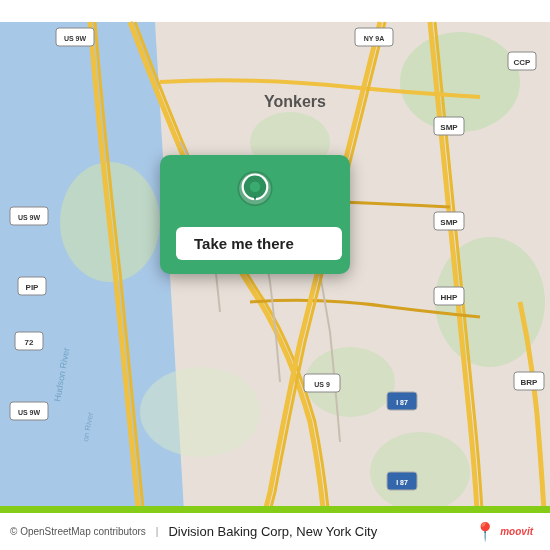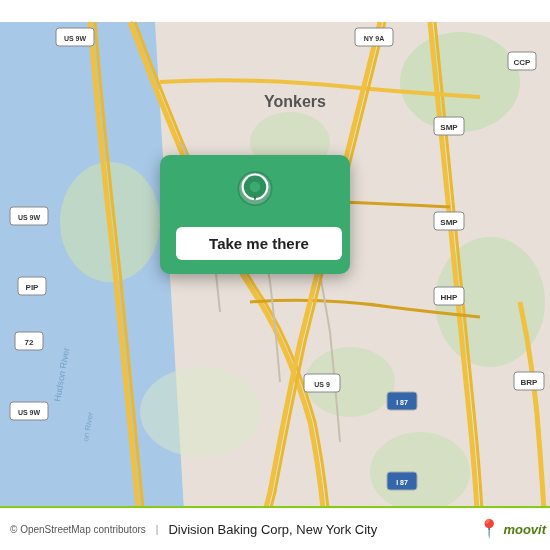--- a/index.html
+++ b/index.html
@@ -52,37 +52,37 @@
     #take-me-there-btn {
       background-color: #ffffff;
       color: #222;
       border: none;
       border-radius: 6px;
       padding: 8px 18px;
       font-size: 15px;
       font-weight: 600;
       cursor: pointer;
       width: 100%;
-      text-align: center;
+      text-align: left;
       margin-top: 4px;
       margin-left: 8px;
     }
 
     
     #bottom-bar {
       position: absolute;
       bottom: 0;
       left: 0;
       width: 100%;
       background: #ffffff;
-      padding: 8px 4px 8px 10px;
+      padding: 8px 17px 8px 10px;
       display: flex;
       align-items: center;
       justify-content: space-between;
-      border-top: 2px solid #84cc16;
+      border-top: 7px solid #84cc16;
       height: 44px;
     }
 
     #bottom-left {
       display: flex;
       align-items: center;
       gap: 6px;
     }
 
     #attribution-text {
@@ -101,23 +101,23 @@
       align-items: center;
       gap: 3px;
     }
 
     #moovit-pin {
       font-size: 18px;
       color: #ff5722;
     }
 
     #moovit-text {
-      font-size: 13px;
+      font-size: 10px;
       font-weight: bold;
-      color: #4d7c0f;
+      color: #ef4444;
       font-style: italic;
     }
   </style>
 </head>
 <body>
 
 <div id="map-container">
 
   <svg id="map-svg" viewBox="0 0 550 506" xmlns="http://www.w3.org/2000/svg">
 

